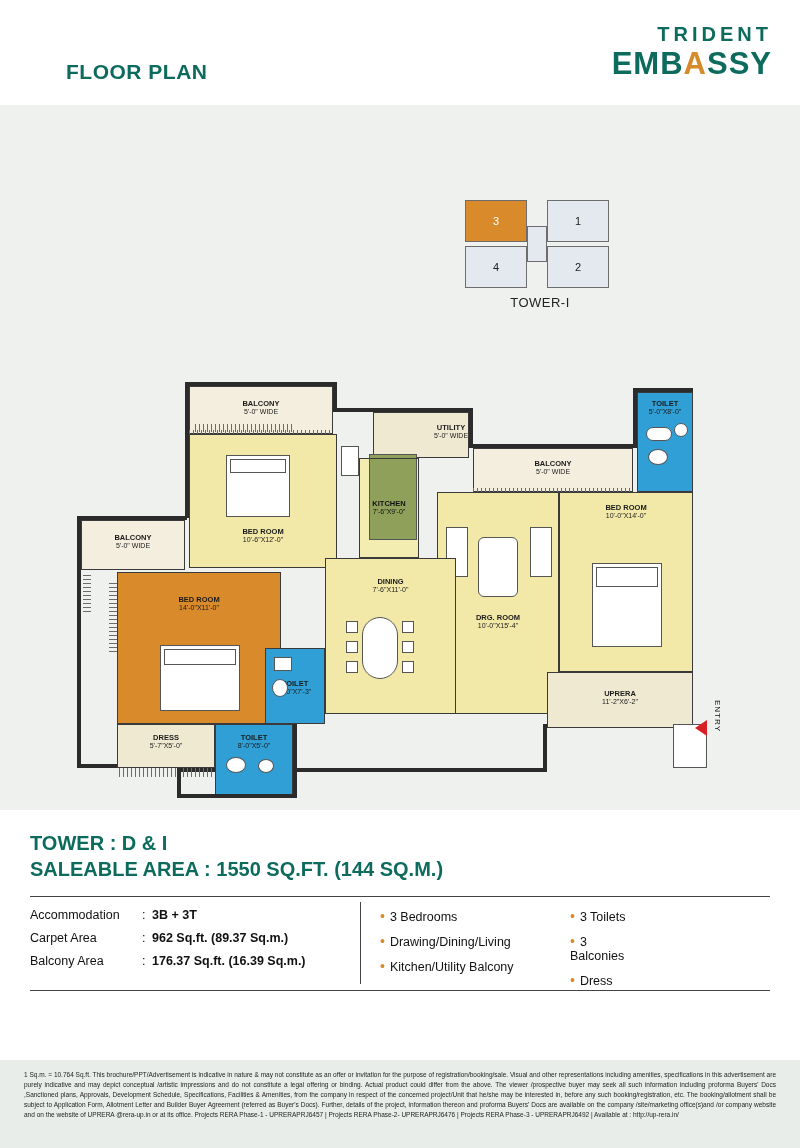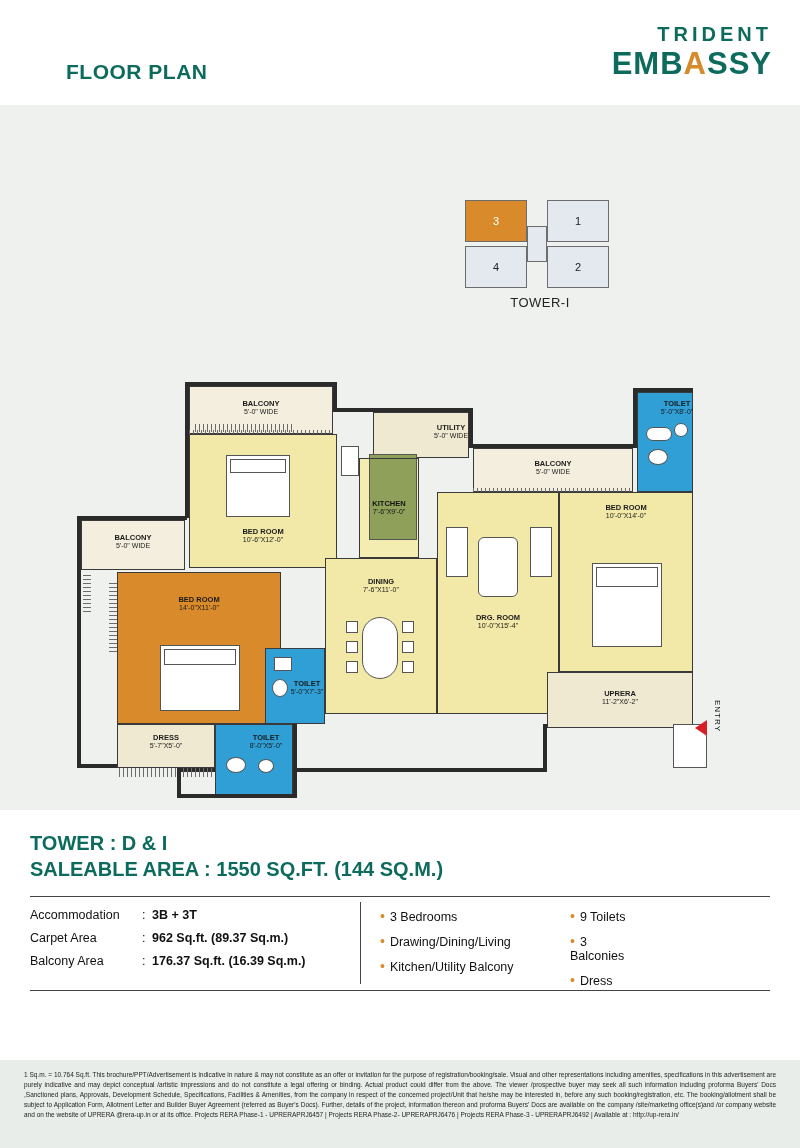--- a/index.html
+++ b/index.html
@@ -59,21 +59,21 @@
 
   
   .fp { position:absolute; left:77px; top:215px; width:650px; height:500px; }
 
   .wall { position:absolute; background:#2b2b2b; }
   .room { position:absolute; border:1px solid #3a3a3a; }
   .yellow { background:#f2e9a8; }
   .yellow2 { background:#f3edb2; }
   .cream { background:#f3eedd; }
   .orange { background:#d98b2b; }
-  .blue { background:#2f9fd6;padding-left:12px; }
+  .blue { background:#2f9fd6; }
   .beige { background:#efe9d2; }
   .green { background:#8fa05a; }
   .lbl {
     position:absolute; text-align:center; font-size:7.5px; color:#1b1b1b;
     line-height:1.25; font-weight:bold; width:100%;
   }
   .lbl .dim { font-weight:normal; font-size:7px; display:block; }
   .thin { position:absolute; border:1px solid #555; }
   .furn { position:absolute; border:1px solid #555; background:#ffffff; }
   .hatch {
@@ -256,21 +256,21 @@
       <div class="room yellow" style="left:360px; top:172px; width:122px; height:222px;">
         <div class="lbl" style="top:120px;">
           <span>DRG. ROOM</span>
           <span class="dim">10'-0"X15'-4"</span>
         </div>
         <div class="furn" style="left:8px; top:34px; width:22px; height:50px;"></div>
         <div class="furn" style="left:40px; top:44px; width:40px; height:60px; border-radius:6px;"></div>
         <div class="furn" style="left:92px; top:34px; width:22px; height:50px;"></div>
       </div>
 
-      <div class="room yellow" style="left:248px; top:238px; width:112px; height:156px;">
+      <div class="room yellow" style="left:248px; top:238px; width:131px; height:156px;">
         <div class="lbl" style="top:18px;">
           <span>DINING</span>
           <span class="dim">7'-6"X11'-0"</span>
         </div>
         <div class="furn" style="left:36px; top:58px; width:36px; height:62px; border-radius:18px;"></div>
         <div class="furn" style="left:20px; top:62px; width:12px; height:12px;"></div>
         <div class="furn" style="left:20px; top:82px; width:12px; height:12px;"></div>
         <div class="furn" style="left:20px; top:102px; width:12px; height:12px;"></div>
         <div class="furn" style="left:76px; top:62px; width:12px; height:12px;"></div>
         <div class="furn" style="left:76px; top:82px; width:12px; height:12px;"></div>
@@ -345,19 +345,19 @@
     </div>
   </div>
 
   <div class="feat-col c1">
     <div class="feat"><span class="bullet">•</span><span>3 Bedrooms</span></div>
     <div class="feat"><span class="bullet">•</span><span>Drawing/Dining/Living</span></div>
     <div class="feat"><span class="bullet">•</span><span>Kitchen/Utility Balcony</span></div>
   </div>
 
   <div class="feat-col c2">
-    <div class="feat"><span class="bullet">•</span><span>9 Toilets</span></div>
+    <div class="feat"><span class="bullet">•</span><span>3 Toilets</span></div>
     <div class="feat"><span class="bullet">•</span><span>3 Balconies</span></div>
     <div class="feat"><span class="bullet">•</span><span>Dress</span></div>
   </div>
 </div>
 
 <div class="disclaimer">1 Sq.m. = 10.764 Sq.ft. This brochure/PPT/Advertisement is indicative in nature &amp; may not constitute as an offer or invitation for the purpose of registration/booking/sale. Visual and other representations including amenities, specifications in this advertisement are purely indicative and may depict conceptual /artistic impressions and do not constitute a legal offering or binding. Actual product could differ from the above. The viewer /prospective buyer may seek all such information including proforma Buyers' Docs ,Sanctioned plans, Approvals, Development Schedule, Specifications, Facilities &amp; Amenities, from the company in respect of the concerned project/Unit that he/she may be interested in, before any such booking/registration, etc. The booking/allotment shall be subject to Application Form, Allotment Letter and Builder Buyer Agreement (referred as Buyer's Docs). Further, details of the project, information thereon and proforma Buyers' Docs are available on the company /site/marketing office(s)and /or company website and on the website of UPRERA @rera-up.in or at its office. Projects RERA Phase-1 - UPRERAPRJ6457  |  Projects RERA Phase-2- UPRERAPRJ6476  |  Projects RERA Phase-3 -  UPRERAPRJ6492  |  Available at : http://up-rera.in/</div>
 
 </body></html>

